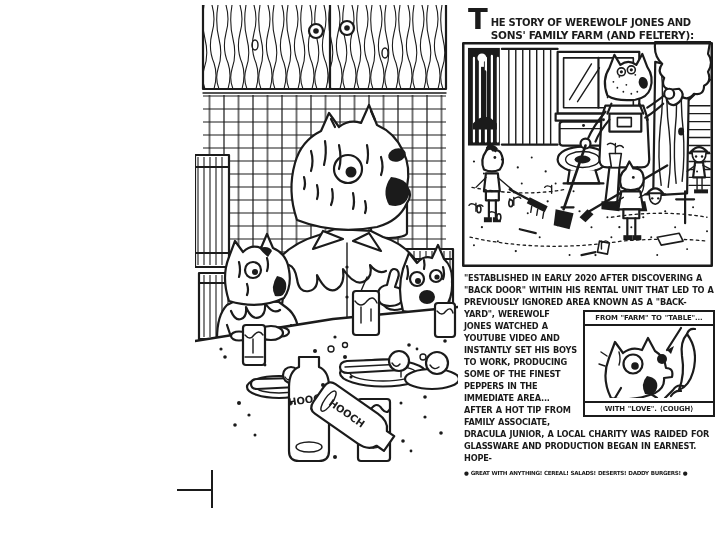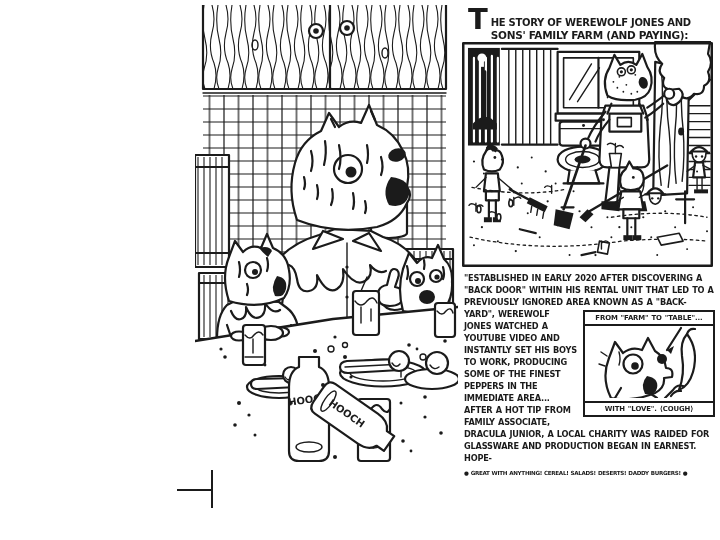--- a/index.html
+++ b/index.html
@@ -214,21 +214,21 @@
   </div>
 
   <div class="crop-v"></div>
   <div class="crop-h"></div>
 
   <div class="right-page">
 
     <div class="rp-title">
       <span class="dropcap">T</span>
       <span class="t1">HE STORY OF WEREWOLF JONES AND</span>
-      <span class="t2">SONS' FAMILY FARM (AND PAYING):</span>
+      <span class="t2">SONS' FAMILY FARM (AND FELTERY):</span>
     </div>
 
     <div class="rp-panel">
       <svg viewBox="0 0 252 226" width="251" height="227">
         <rect x="0" y="0" width="252" height="226" fill="#fff"></rect>
 
         <g>
           <rect class="bk" x="6" y="6" width="32" height="98"></rect>
           <path class="wsl" d="M12,16 V100 M18,14 V100 M24,16 V100 M30,14 V100 M36,16 V100"></path>
           <circle class="wk" cx="20" cy="16" r="4.5"></circle>

